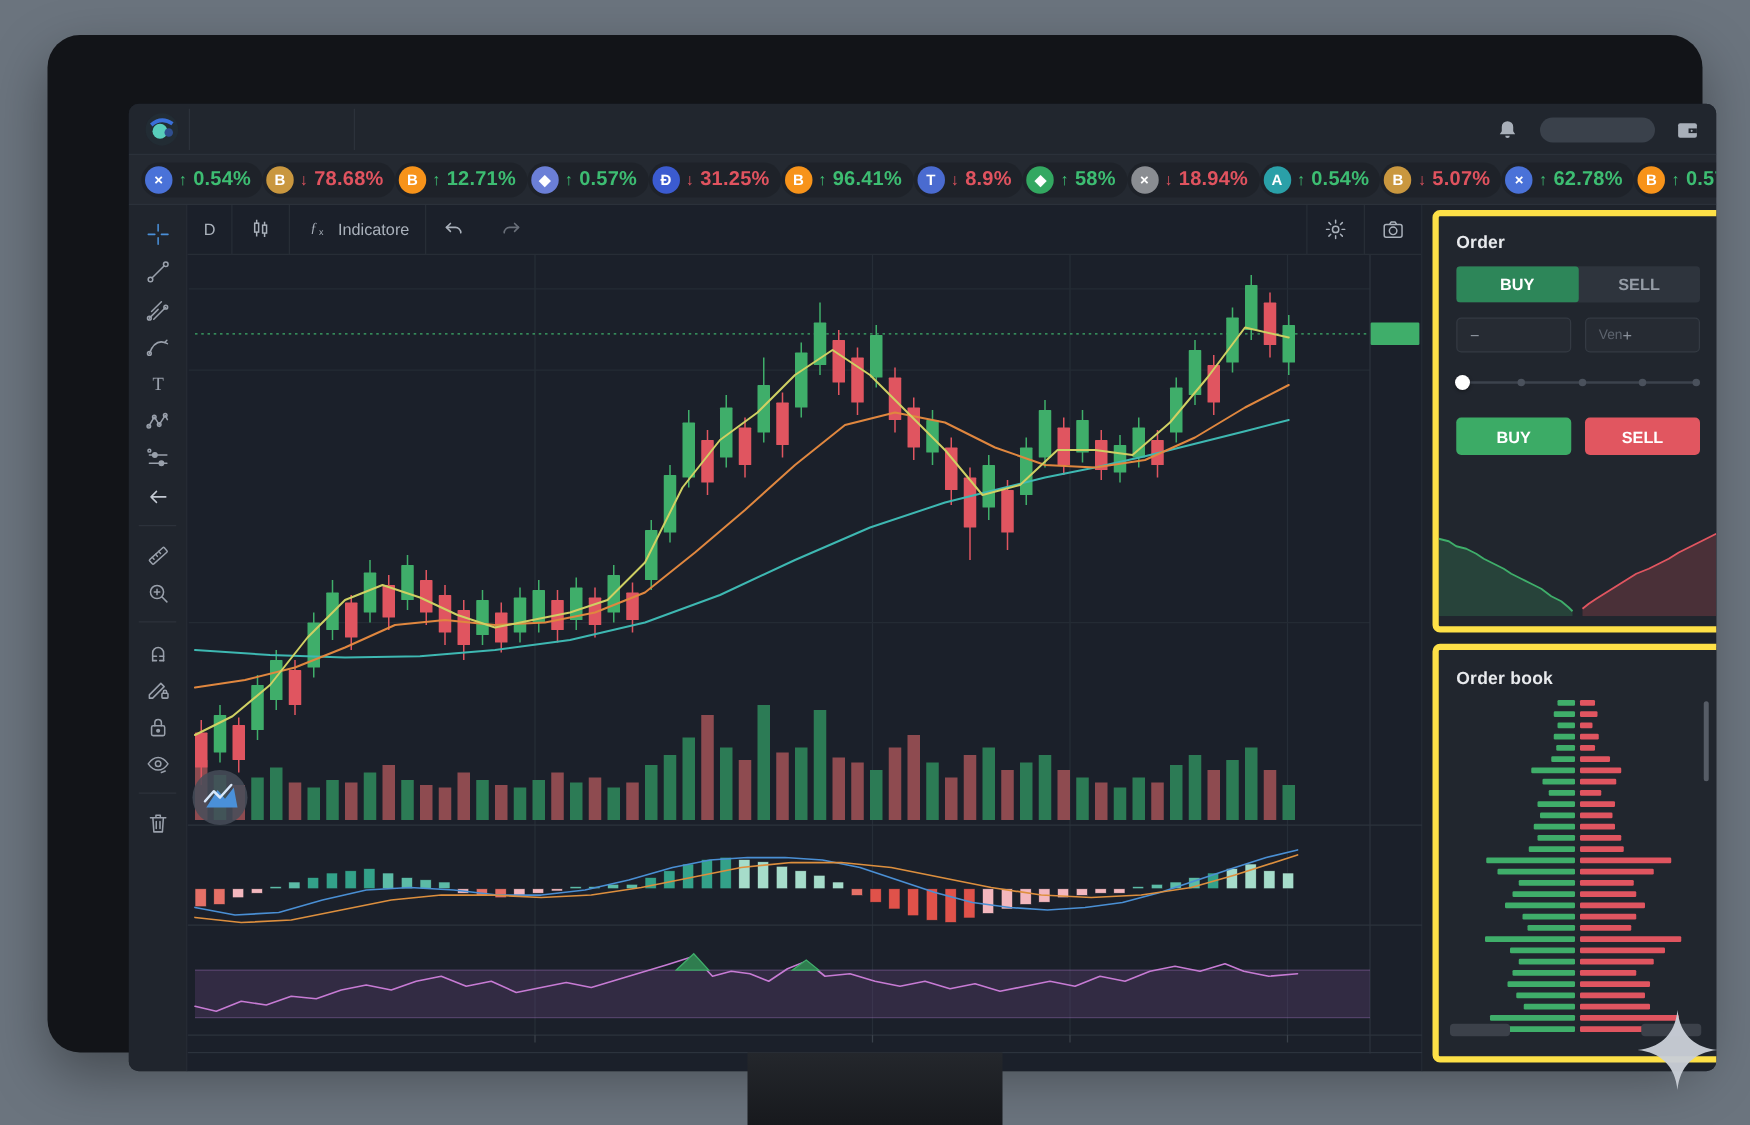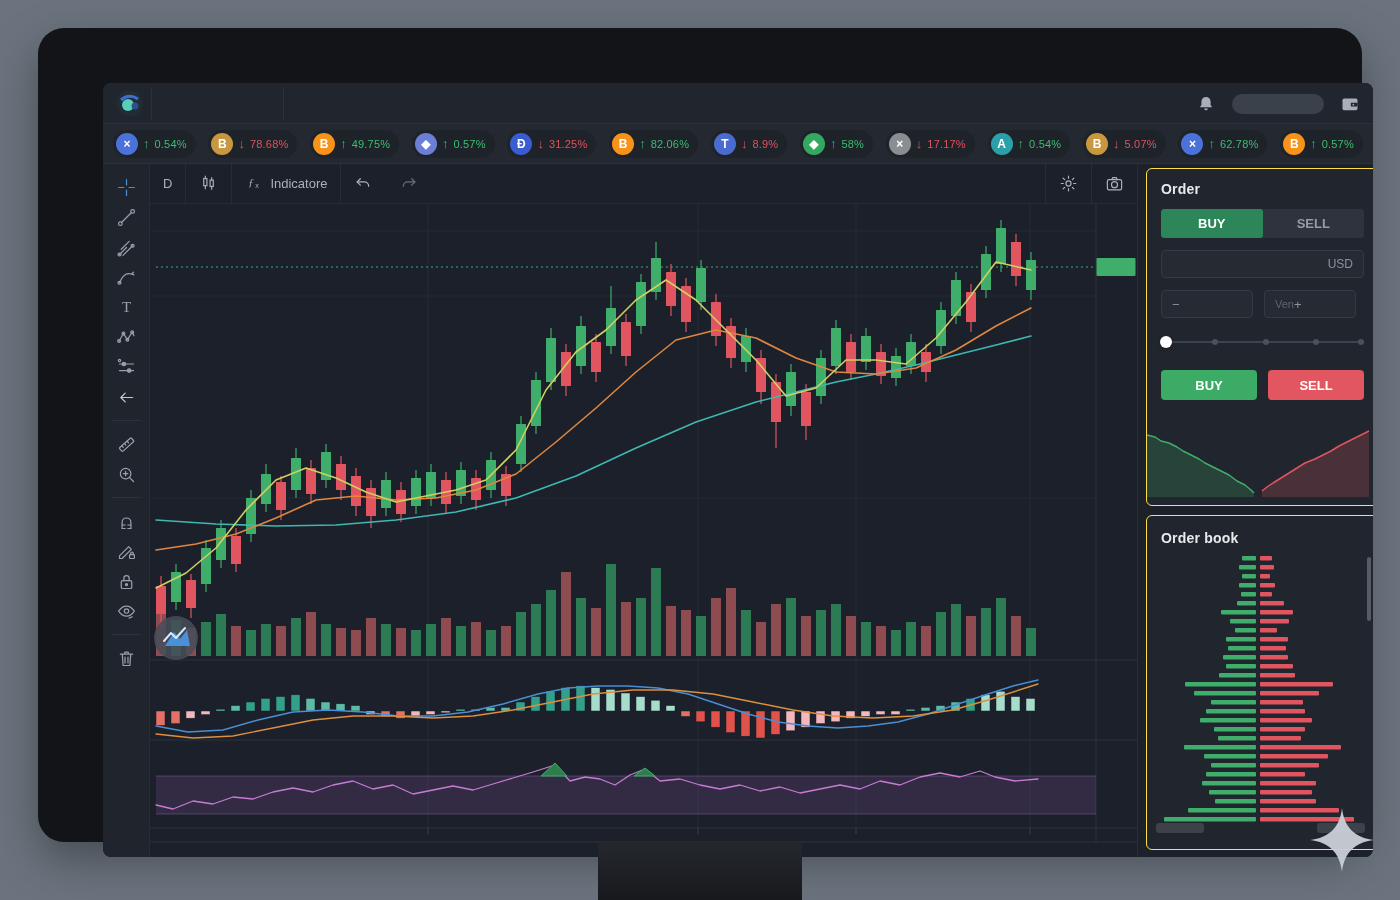--- a/index.html
+++ b/index.html
@@ -18,21 +18,21 @@
   .tb-div { position:absolute; top:4px; width:1px; height:33px; background:#2c323b; }
   .tb-right { position:absolute; right:13px; top:0; height:41px; display:flex; align-items:center; gap:16px; color:#a8afb9; }
   .searchpill { width:92px; height:20px; border-radius:10px; background:#3a414b; }
   .icon20 svg { width:20px; height:20px; display:block; }
 
   
   .ticker { position:absolute; left:0; top:41px; width:1270px; height:40px; background:#242931; border-bottom:1px solid #2b313a; display:flex; align-items:center; justify-content:space-between; padding:0 10px; }
   .chip { display:flex; align-items:center; gap:5px; background:rgba(0,0,0,.16); border-radius:15px; padding:3px 9px 3px 3px; }
   .coin { width:22px; height:22px; border-radius:50%; color:#fff; font-size:12px; font-weight:bold; display:flex; align-items:center; justify-content:center; }
   .chip .arrow { font-size:13px; font-weight:bold; }
-  .chip .pct { font-size:11px; font-weight:normal; letter-spacing:.2px; }
+  .chip .pct { font-size:16px; font-weight:bold; letter-spacing:.2px; }
   .chg-up { color:#3dbd72; } .chg-down { color:#e0535f; }
 
   
   .mainrow { position:absolute; left:0; top:81px; width:1270px; height:693px; display:flex; }
 
   .lefttools { width:47px; background:#20252d; border-right:1px solid #272d36; display:flex; flex-direction:column; align-items:center; padding-top:8px; }
   .tool { width:30px; height:30px; display:flex; align-items:center; justify-content:center; color:#99a0ab; cursor:pointer; border-radius:4px; }
   .tool svg { width:21px; height:21px; }
   .tool.active { color:#4a90d9; }
   .tool.bright { color:#c3c9d2; }
@@ -40,21 +40,21 @@
 
   .chartarea { width:988px; position:relative; background:#1b202a; border-right:1px solid #272d36; }
   .charttb { position:absolute; left:0; top:0; width:100%; height:40px; border-bottom:1px solid #272d36; display:flex; align-items:center; color:#aab1bb; font-size:13px; }
   .ctb-btn { display:flex; align-items:center; gap:6px; padding:0 13px; height:40px; cursor:pointer; }
   .ctb-btn svg { width:19px; height:19px; }
   .ctb-div { width:1px; height:40px; background:#272d36; }
   .ctb-right { margin-left:auto; display:flex; align-items:center; }
   #chart-svg { position:absolute; left:0; top:40px; }
 
   .rightpanel { flex:1; position:relative; background:#1d222a; }
-  .card { position:absolute; left:8px; width:233px; background:#21262e; border:1px solid #fde047; border-radius:6px; }
+  .card { position:absolute; left:8px; width:233px; background:#21262e; border:5px solid #fde047; border-radius:6px; }
   .card-title { color:#e8eaed; font-size:14px; font-weight:bold; letter-spacing:.2px; }
 
   
   #order-card { top:4px; height:338px; padding:12px 14px; }
   .seg { margin-top:12px; height:29px; background:#2e343d; border-radius:3px; display:flex; overflow:hidden; }
   .seg div { flex:1; display:flex; align-items:center; justify-content:center; font-size:13px; font-weight:bold; color:#959ca6; cursor:pointer; }
   .seg .on { background:#2d8659; color:#fff; border-radius:3px; }
   .amt { margin-top:12px; height:28px; background:#262b33; border:1px solid #343a43; border-radius:4px; display:flex; align-items:center; justify-content:flex-end; padding:0 10px; color:#8b929c; font-size:12px; }
   .steprow { margin-top:12px; display:flex; gap:11px; }
   .step { height:28px; background:#262b33; border:1px solid #343a43; border-radius:4px; display:flex; align-items:center; color:#8b929c; font-size:13px; padding:0 10px; }
@@ -119,51 +119,51 @@
             <span class="pct chg-up">0.54%</span>
           </div>
           <div class="chip">
             <span class="coin" style="background:#c9973f">B</span>
             <span class="arrow chg-down">↓</span>
             <span class="pct chg-down">78.68%</span>
           </div>
           <div class="chip">
             <span class="coin" style="background:#f7931a">B</span>
             <span class="arrow chg-up">↑</span>
-            <span class="pct chg-up">49.75%</span>
+            <span class="pct chg-up">12.71%</span>
           </div>
           <div class="chip">
             <span class="coin" style="background:#6b7fd7">◆</span>
             <span class="arrow chg-up">↑</span>
             <span class="pct chg-up">0.57%</span>
           </div>
           <div class="chip">
             <span class="coin" style="background:#3b5bd0">Đ</span>
             <span class="arrow chg-down">↓</span>
             <span class="pct chg-down">31.25%</span>
           </div>
           <div class="chip">
             <span class="coin" style="background:#f7931a">B</span>
             <span class="arrow chg-up">↑</span>
-            <span class="pct chg-up">82.06%</span>
+            <span class="pct chg-up">96.41%</span>
           </div>
           <div class="chip">
             <span class="coin" style="background:#4a6bd0">T</span>
             <span class="arrow chg-down">↓</span>
             <span class="pct chg-down">8.9%</span>
           </div>
           <div class="chip">
             <span class="coin" style="background:#33a861">◆</span>
             <span class="arrow chg-up">↑</span>
             <span class="pct chg-up">58%</span>
           </div>
           <div class="chip">
             <span class="coin" style="background:#8a8d92">×</span>
             <span class="arrow chg-down">↓</span>
-            <span class="pct chg-down">17.17%</span>
+            <span class="pct chg-down">18.94%</span>
           </div>
           <div class="chip">
             <span class="coin" style="background:#2aa0a8">A</span>
             <span class="arrow chg-up">↑</span>
             <span class="pct chg-up">0.54%</span>
           </div>
           <div class="chip">
             <span class="coin" style="background:#c9973f">B</span>
             <span class="arrow chg-down">↓</span>
             <span class="pct chg-down">5.07%</span>
@@ -631,23 +631,20 @@
         </div>
 
         <div class="rightpanel">
 
           <div class="card" id="order-card">
             <div class="card-title">Order</div>
             <div class="seg">
               <div class="on">BUY</div>
               <div>SELL</div>
             </div>
-            <div class="amt">
-                <span>USD</span>
-              </div>
             <div class="steprow">
               <div class="step left">
                   <span>−</span>
                 </div>
               <div class="step right">
                 <span class="faint">Ven</span>
                 <span>+</span>
               </div>
             </div>
             <div class="slider">

